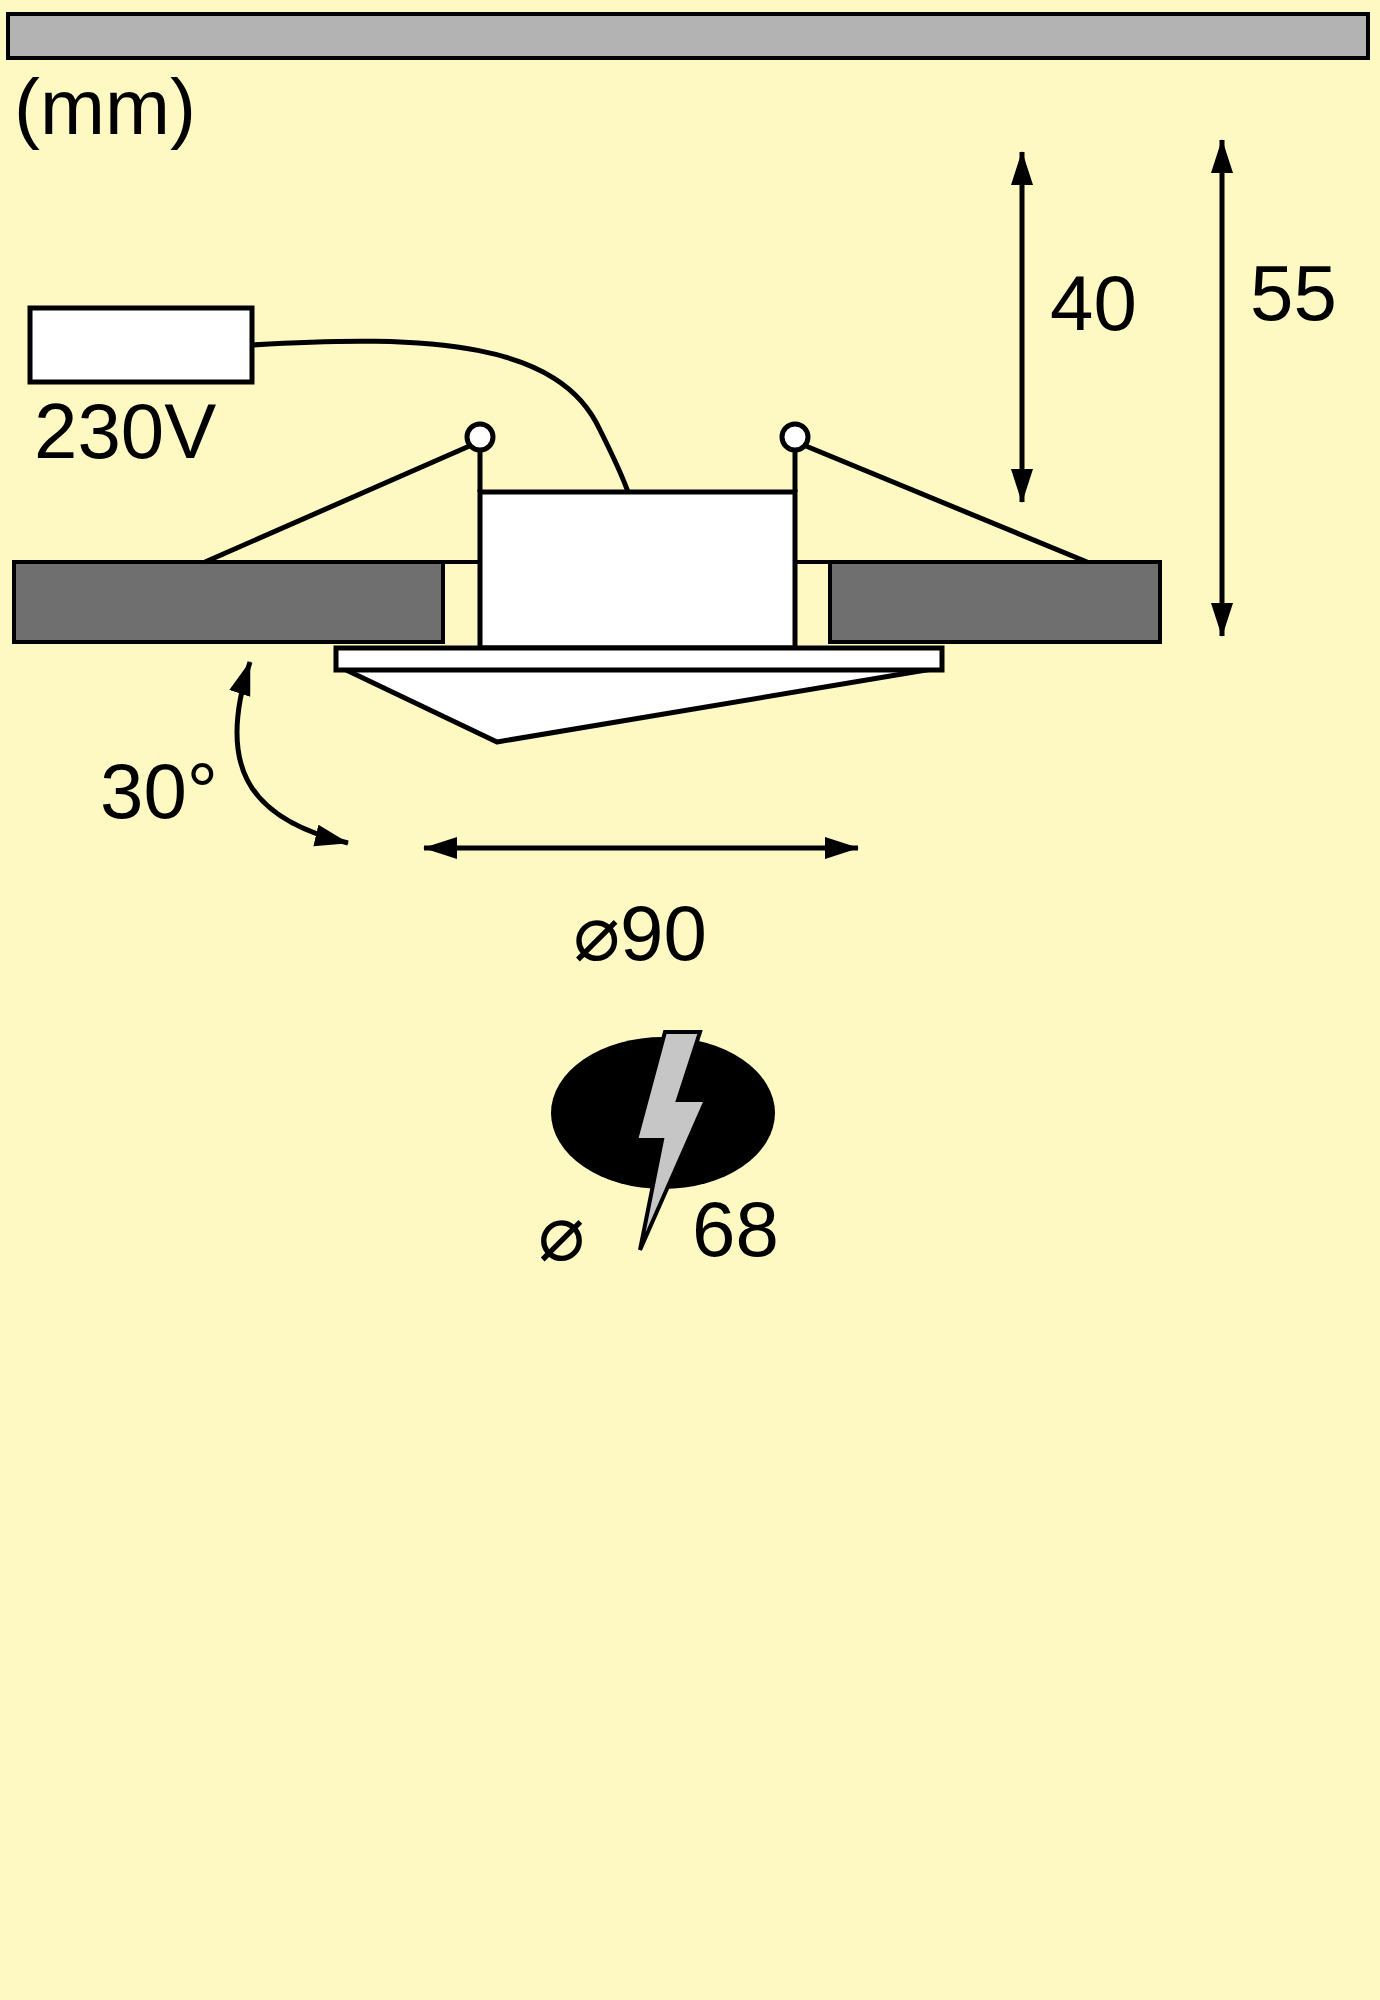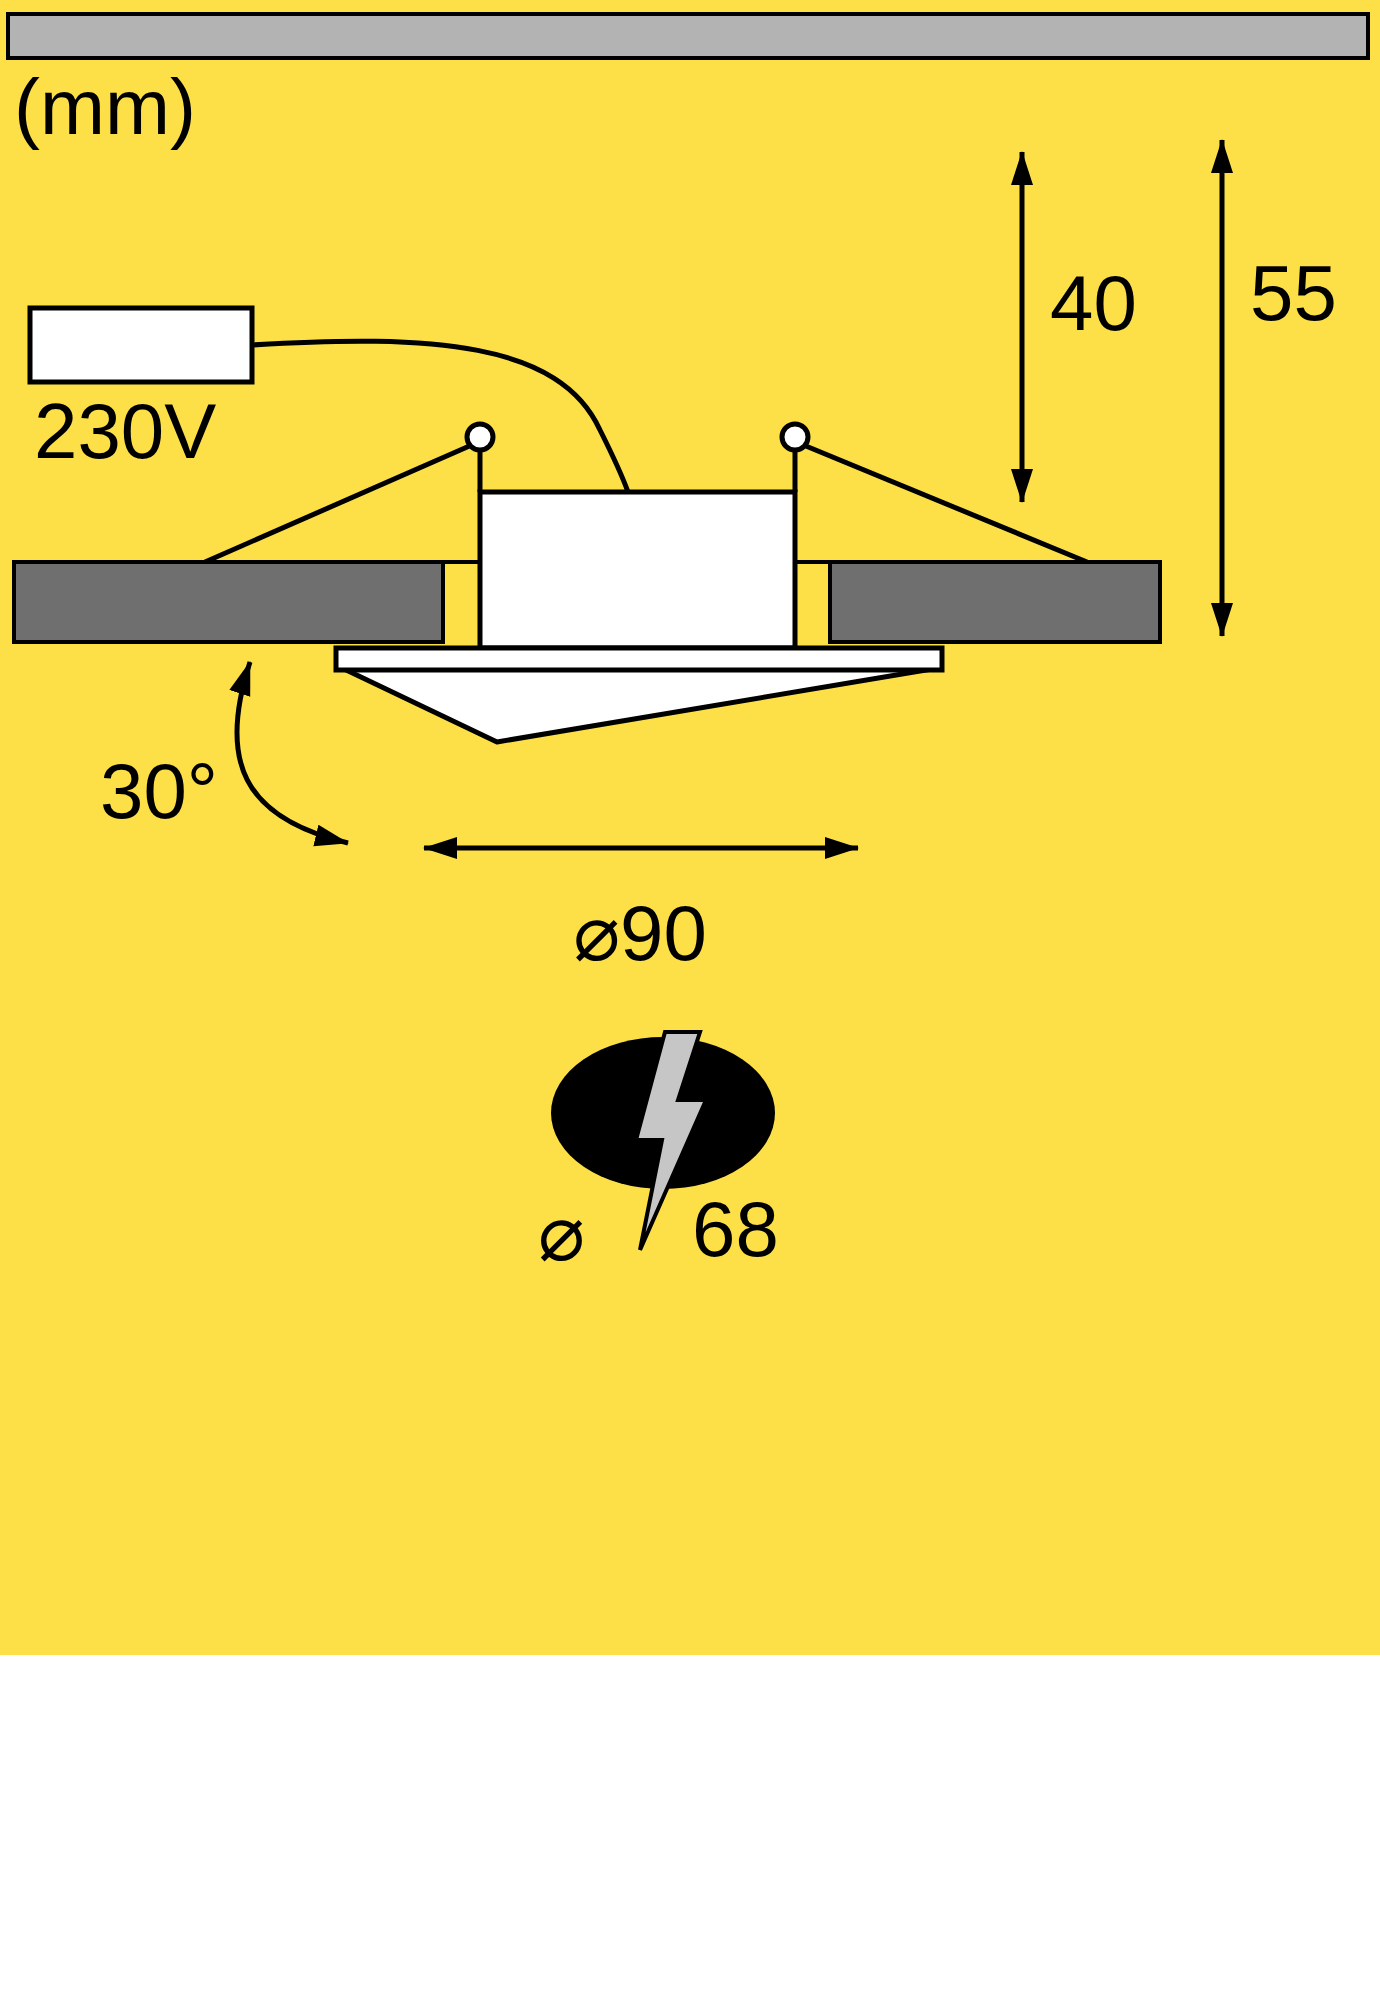--- a/index.html
+++ b/index.html
@@ -3,22 +3,22 @@
 <meta charset="utf-8">
 <style>
   html, body {
     margin: 0;
     padding: 0;
     background: #ffffff;
   }
   #stage {
     position: relative;
     width: 1380px;
-    height: 1655px;
-    background: #fde047;
+    height: 2000px;
+    background: #fef9c3;
     overflow: hidden;
   }
   svg {
     display: block;
   }
   .lbl {
     font-family: "Liberation Sans", sans-serif;
     fill: #000000;
   }
   .lbl-big { font-size: 78px; }

